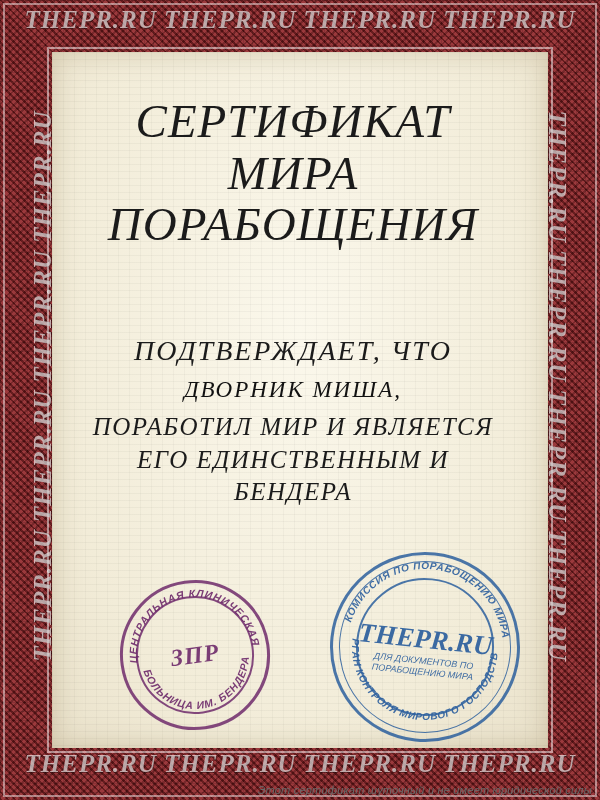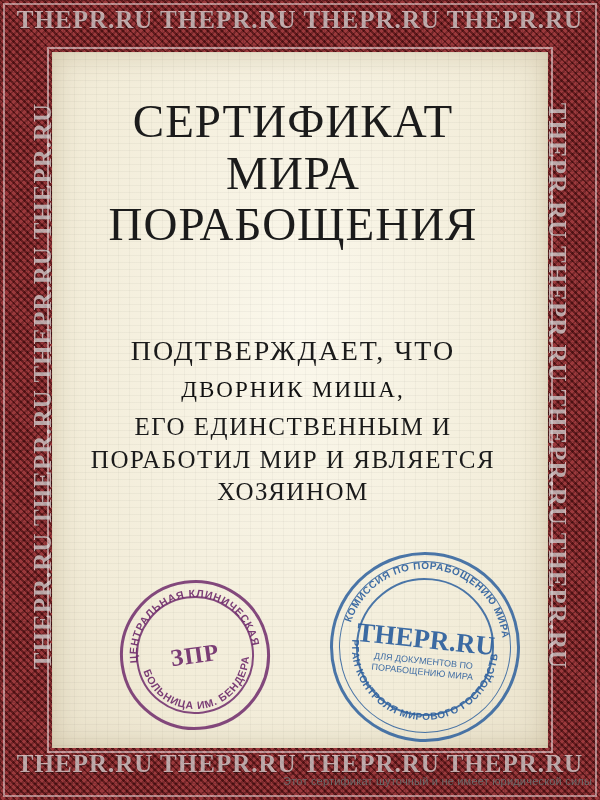--- a/index.html
+++ b/index.html
@@ -11,20 +11,21 @@
     background: #ffffff;
     font-family: "Liberation Serif", serif;
   }
 
   #certificate-root {
     position: relative;
     width: 600px;
     height: 800px;
     background: #8e1f23;
     overflow: hidden;
+    font-style: italic;
   }
 
   
   .border-frame {
     position: absolute;
     inset: 0;
     background-color: #8d1f22;
     background-image:
       repeating-linear-gradient(45deg, rgba(0,0,0,0.30) 0px, rgba(0,0,0,0.30) 2px, rgba(255,255,255,0.07) 2px, rgba(255,255,255,0.07) 5px),
       repeating-linear-gradient(-45deg, rgba(0,0,0,0.22) 0px, rgba(0,0,0,0.22) 2px, rgba(255,255,255,0.05) 2px, rgba(255,255,255,0.05) 5px);
@@ -208,21 +209,21 @@
     color: #2c5f9e;
     opacity: .9;
     font-family: "Liberation Sans", sans-serif;
   }
   .stamp-thepr .arc-text text { fill: #2c5f9e; }
 
   
   .disclaimer {
     position: absolute;
     right: 8px;
-    bottom: 13px;
+    bottom: 4px;
     font-family: "Liberation Sans", sans-serif;
     font-size: 11px;
     color: #6b6b6b;
     letter-spacing: .2px;
     margin-left: 12px;
   }
 </style>
 </head>
 <body>
 
@@ -243,23 +244,23 @@
       <div class="title">
         <div>СЕРТИФИКАТ</div>
         <div>МИРА</div>
         <div>ПОРАБОЩЕНИЯ</div>
       </div>
 
       <div class="subject-block">
         <p class="line-confirms">ПОДТВЕРЖДАЕТ, ЧТО</p>
         <p class="recipient">ДВОРНИК  МИША,</p>
         <div class="body-text">
+          <div>ПОРАБОТИЛ МИР И ЯВЛЯЕТСЯ</div>
           <div>ЕГО ЕДИНСТВЕННЫМ   И</div>
-          <div>ПОРАБОТИЛ МИР И ЯВЛЯЕТСЯ</div>
-          <div>ХОЗЯИНОМ</div>
+          <div>БЕНДЕРА</div>
         </div>
       </div>
 
     </div>
 
     <div class="stamp stamp-zpr" style="left:68px; top:528px;">
       <div class="ring-outer"></div>
       <div class="ring-inner"></div>
       <div class="arc-text">
         <svg viewBox="0 0 150 150">

